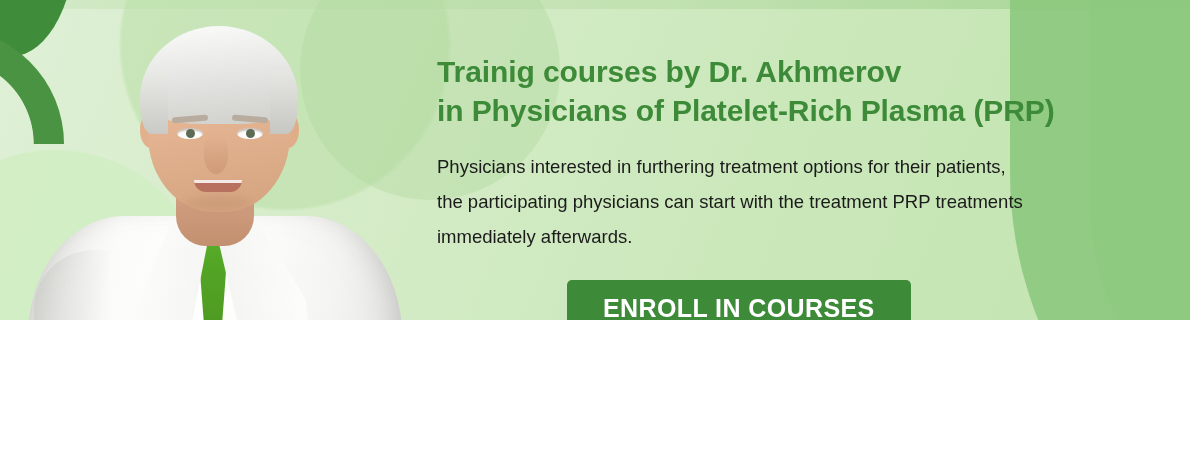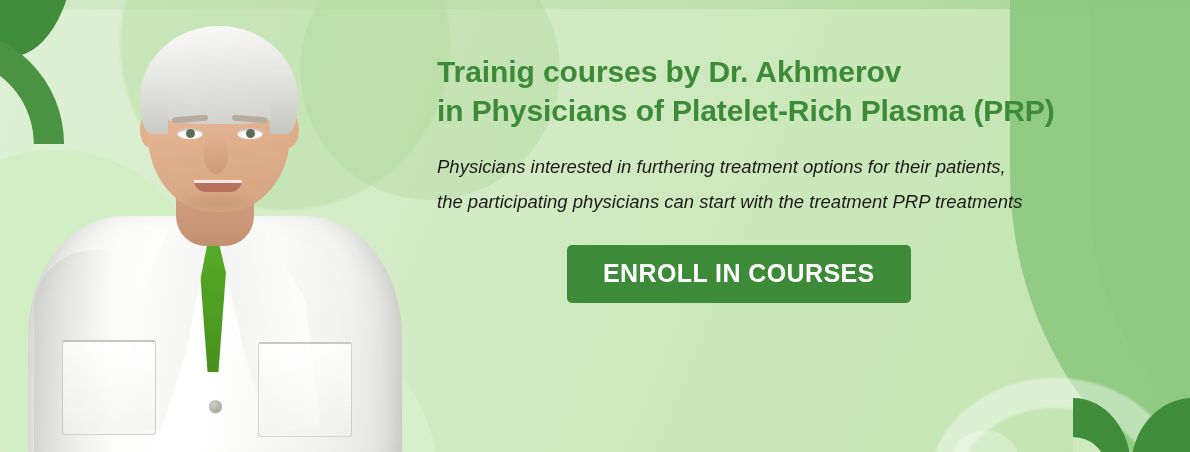--- a/index.html
+++ b/index.html
@@ -3,21 +3,21 @@
 <meta charset="utf-8">
 <style>
   html, body {
     margin: 0;
     padding: 0;
     background: #ffffff;
   }
   .banner {
     position: relative;
     width: 1190px;
-    height: 452px;
+    height: 320px;
     overflow: hidden;
     font-family: "Liberation Sans", sans-serif;
     background: linear-gradient(112deg, #dff0d6 0%, #d6ecc9 30%, #cbe8bb 62%, #c2e4b0 100%);
   }
 
   
   .bg-layer {
     position: absolute;
     inset: 0;
     overflow: hidden;
@@ -348,21 +348,20 @@
   }
   .body-copy {
     margin: 19px 0 0 0;
     color: #1b1b1b;
     font-size: 18.5px;
     line-height: 35px;
     max-width: 670px;
   }
   .body-copy .line {
     display: block;
-    font-style: italic;
   }
   .cta-wrap {
     margin-top: 26px;
     padding-left: 130px;
   }
   .cta-button {
     display: inline-block;
     background: #3d8b38;
     color: #ffffff;
     font-size: 25px;
@@ -435,20 +434,21 @@
   <div class="content">
 
     <h1 class="headline">
       <span class="line">Trainig courses by Dr. Akhmerov</span>
       <span class="line">in Physicians of Platelet-Rich Plasma (PRP)</span>
     </h1>
 
     <p class="body-copy">
       <span class="line">Physicians interested in furthering treatment options for their patients,</span>
       <span class="line">the participating physicians can start with the treatment PRP treatments</span>
+      <span class="line">immediately afterwards.</span>
     </p>
 
     <div class="cta-wrap">
       <button class="cta-button">ENROLL IN COURSES</button>
     </div>
 
   </div>
 </div>
 
 </body></html>

